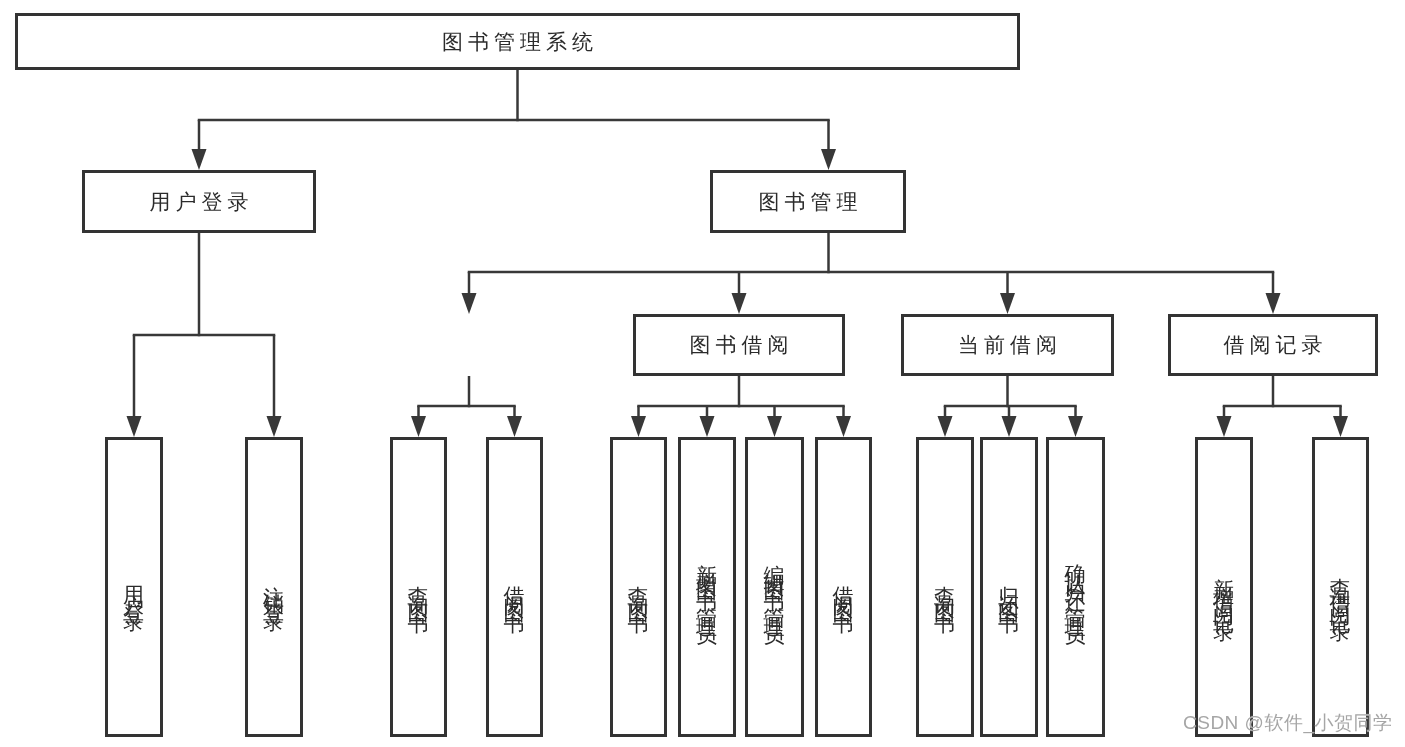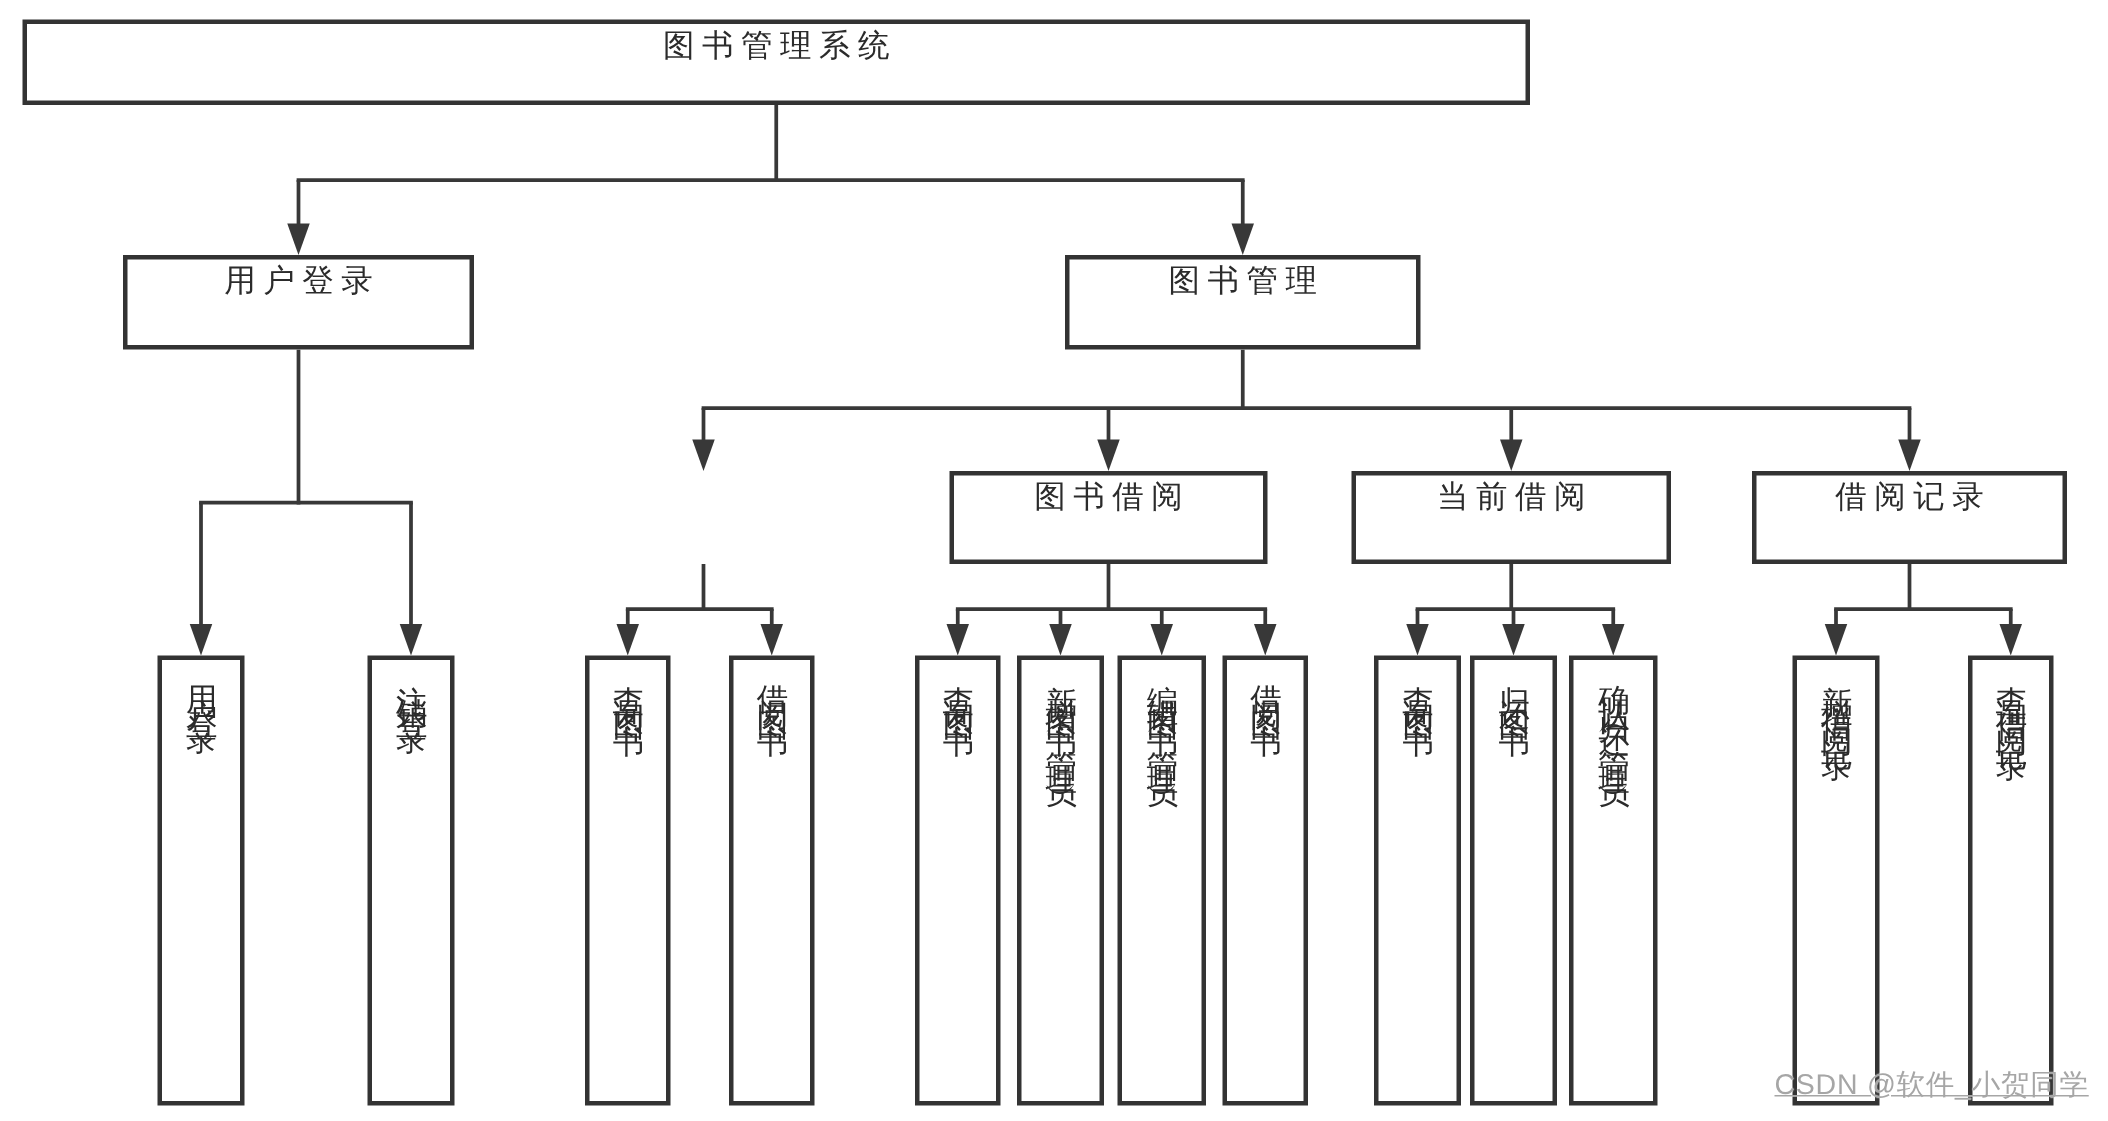--- a/index.html
+++ b/index.html
@@ -14,21 +14,21 @@
   }
   .wires { position: absolute; left: 0; top: 0; width: 1405px; height: 747px; }
   .edge line { stroke: #383838; stroke-width: 2.5; }
   .edge polygon { fill: #383838; stroke: none; }
   .box {
     position: absolute;
     box-sizing: border-box;
     border: 3px solid #333333;
     background: #ffffff;
     display: flex;
-    align-items: flex-start;
+    align-items: center;
     justify-content: center;
     font-size: 21px;
     z-index: 2;
   }
   .box .label { white-space: nowrap; letter-spacing: 5px; text-indent: 5px; }
   .leaf .vtext {
     writing-mode: vertical-rl;
     letter-spacing: 0.42em;
     white-space: nowrap;
     line-height: 1;
@@ -36,21 +36,20 @@
   .watermark {
     position: absolute;
     left: 1183px;
     top: 710px;
     font-size: 19px;
     color: #a6a6a6;
     white-space: nowrap;
     z-index: 5;
     letter-spacing: 0.5px;
     text-shadow: 0 0 1px #ffffff;
-    text-decoration: underline;
   }
 </style>
 </head>
 <body>
 
 <div class="stage">
 
   <svg class="wires" width="1405" height="747" viewBox="0 0 1405 747" xmlns="http://www.w3.org/2000/svg">
 
     <g class="edge">
@@ -127,21 +126,21 @@
     </g>
   </svg>
 
   <div class="box" style="left:15px;top:13px;width:1005px;height:57px">
     <span class="label">图书管理系统</span>
   </div>
 
   <div class="box" style="left:82px;top:170px;width:234px;height:63px">
     <span class="label">用户登录</span>
   </div>
-  <div class="box" style="left:710px;top:170px;width:237px;height:63px">
+  <div class="box" style="left:710px;top:170px;width:196px;height:63px">
     <span class="label">图书管理</span>
   </div>
 
   <div class="box" style="left:633px;top:314px;width:212px;height:62px">
     <span class="label">图书借阅</span>
   </div>
   <div class="box" style="left:901px;top:314px;width:213px;height:62px">
     <span class="label">当前借阅</span>
   </div>
   <div class="box" style="left:1168px;top:314px;width:210px;height:62px">

